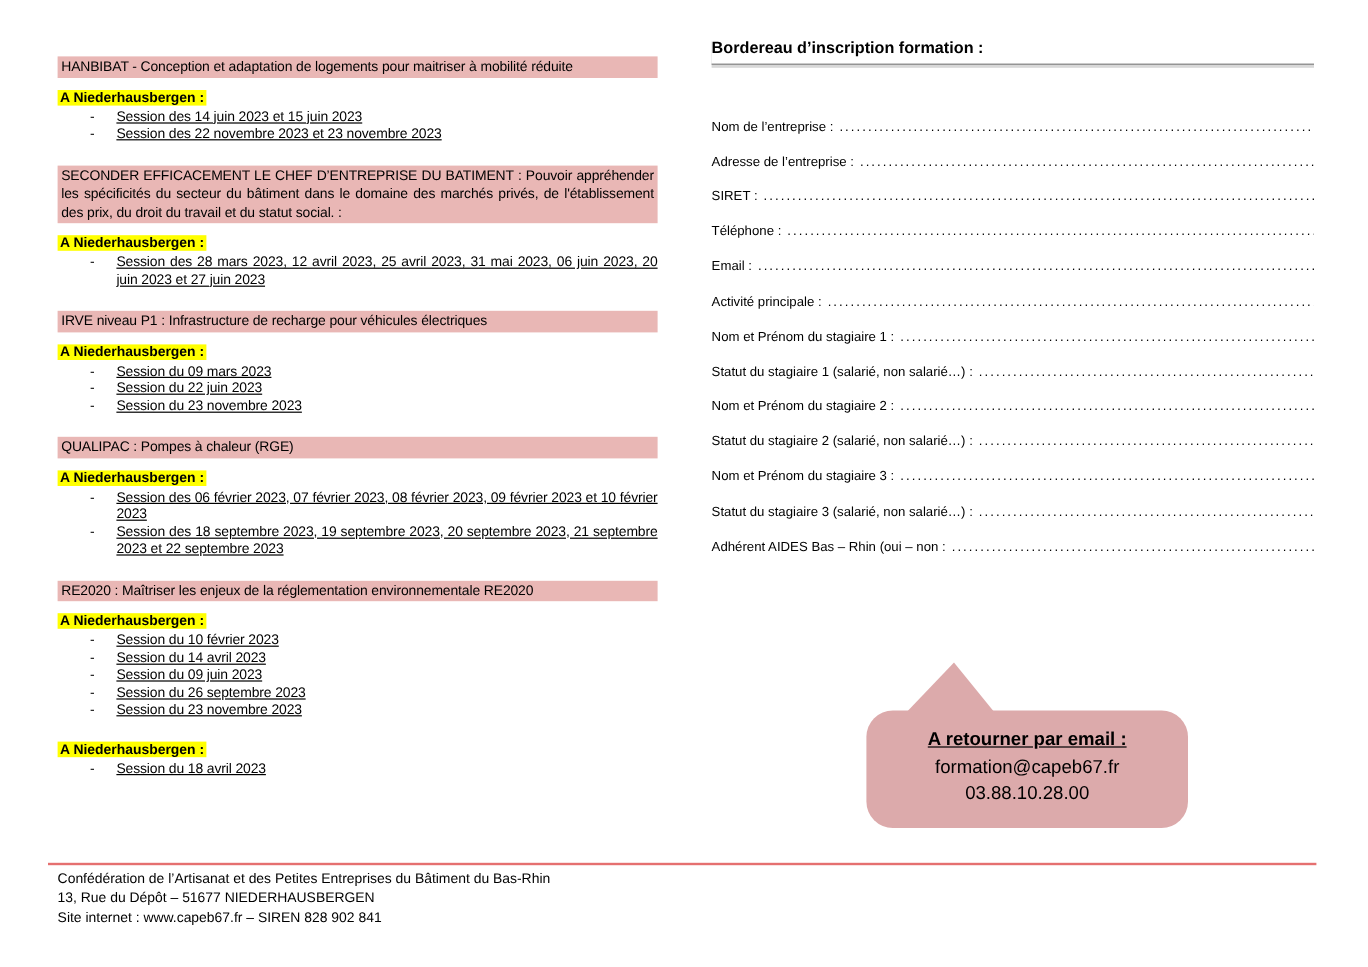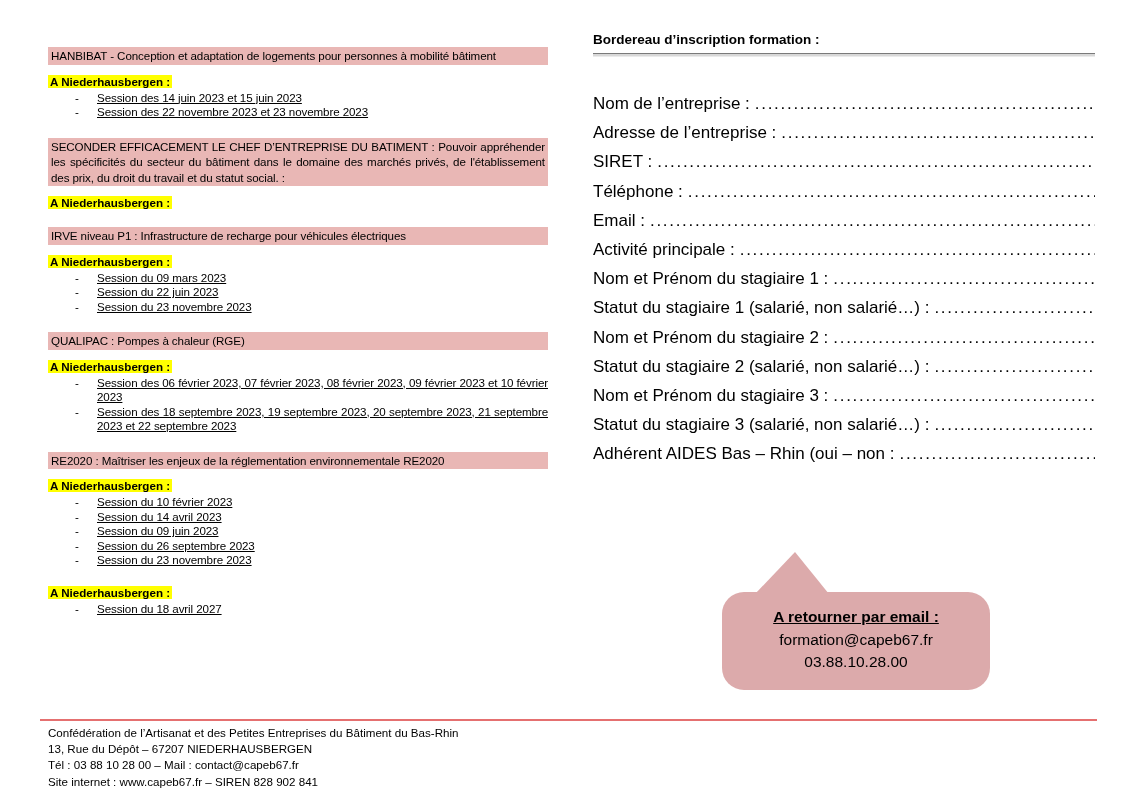--- a/index.html
+++ b/index.html
@@ -39,21 +39,21 @@
 
   
   .right-col { position: absolute; left: 593px; top: 32px; width: 502px; }
   .form-title {
     font-weight: bold; font-size: 13.5px;
     padding-bottom: 6px;
     border-bottom: 1px solid var(--heading-rule);
     box-shadow: 0 2.5px 0 #d8d8d8;
   }
   .fields { margin-top: 34px; }
-  .field { display: flex; align-items: flex-start; height: 29.2px; padding-top: 6px; font-size: 17px; }
+  .field { display: flex; align-items: center; height: 29.2px; padding-top: 6px; font-size: 11px; }
   .field .label { white-space: nowrap; padding-right: 5px; }
   .field .dots { flex: 1; overflow: hidden; white-space: nowrap; letter-spacing: 1.7px; }
 
   
   .callout { position: absolute; left: 722px; top: 552px; width: 268px; }
   .pointer {
     position: relative; left: 33px;
     width: 0; height: 0;
     border-left: 40px solid transparent;
     border-right: 34px solid transparent;
@@ -72,35 +72,40 @@
   
   .footer-rule { position: absolute; left: 40px; top: 719px; width: 1057px; height: 2px; background: var(--footer-rule); }
   .footer { position: absolute; left: 48px; top: 725px; font-size: 11.6px; line-height: 16.2px; }
 </style>
 </head>
 <body>
 
 <div class="left-col">
 
   <section class="block">
-    <div class="course-title">HANBIBAT - Conception et adaptation de logements pour personnes à mobilité bâtiment</div>
+    <div class="course-title">HANBIBAT - Conception et adaptation de logements pour maitriser à mobilité réduite</div>
     <div class="location"><span class="loc-hl">A Niederhausbergen :</span></div>
     <ul class="sessions">
       <li>
           <span>Session des 14 juin 2023 et 15 juin 2023</span>
         </li>
       <li>
           <span>Session des 22 novembre 2023 et 23 novembre 2023</span>
         </li>
     </ul>
   </section>
 
   <section class="block">
     <div class="course-title">SECONDER EFFICACEMENT LE CHEF D’ENTREPRISE DU BATIMENT : Pouvoir appréhender les spécificités du secteur du bâtiment dans le domaine des marchés privés, de l'établissement des prix, du droit du travail et du statut social. :</div>
     <div class="location"><span class="loc-hl">A Niederhausbergen :</span></div>
+    <ul class="sessions">
+      <li>
+          <span>Session des 28 mars 2023, 12 avril 2023, 25 avril 2023, 31 mai 2023, 06 juin 2023, 20 juin 2023 et 27 juin 2023</span>
+        </li>
+    </ul>
   </section>
 
   <section class="block">
     <div class="course-title">IRVE niveau P1 : Infrastructure de recharge pour véhicules électriques</div>
     <div class="location"><span class="loc-hl">A Niederhausbergen :</span></div>
     <ul class="sessions">
       <li>
           <span>Session du 09 mars 2023</span>
         </li>
       <li>
@@ -144,21 +149,21 @@
       <li>
           <span>Session du 23 novembre 2023</span>
         </li>
     </ul>
   </section>
 
   <section class="block">
     <div class="location"><span class="loc-hl">A Niederhausbergen :</span></div>
     <ul class="sessions">
       <li>
-          <span>Session du 18 avril 2027</span>
+          <span>Session du 18 avril 2023</span>
         </li>
     </ul>
   </section>
 
 </div>
 
 <div class="right-col">
   <div class="form-title">Bordereau d’inscription formation :</div>
 
   <div class="fields">
@@ -222,16 +227,15 @@
   <div class="bubble-body">
     <div class="line1">A retourner par email :</div>
     <div>formation@capeb67.fr</div>
     <div>03.88.10.28.00</div>
   </div>
 </div>
 
 <div class="footer-rule"></div>
 <div class="footer">
   <div>Confédération de l’Artisanat et des Petites Entreprises du Bâtiment du Bas-Rhin</div>
-  <div>13, Rue du Dépôt – 67207 NIEDERHAUSBERGEN</div>
-  <div>Tél : 03 88 10 28 00 – Mail : contact@capeb67.fr</div>
+  <div>13, Rue du Dépôt – 51677 NIEDERHAUSBERGEN</div>
   <div>Site internet : www.capeb67.fr – SIREN 828 902 841</div>
 </div>
 
 </body></html>

